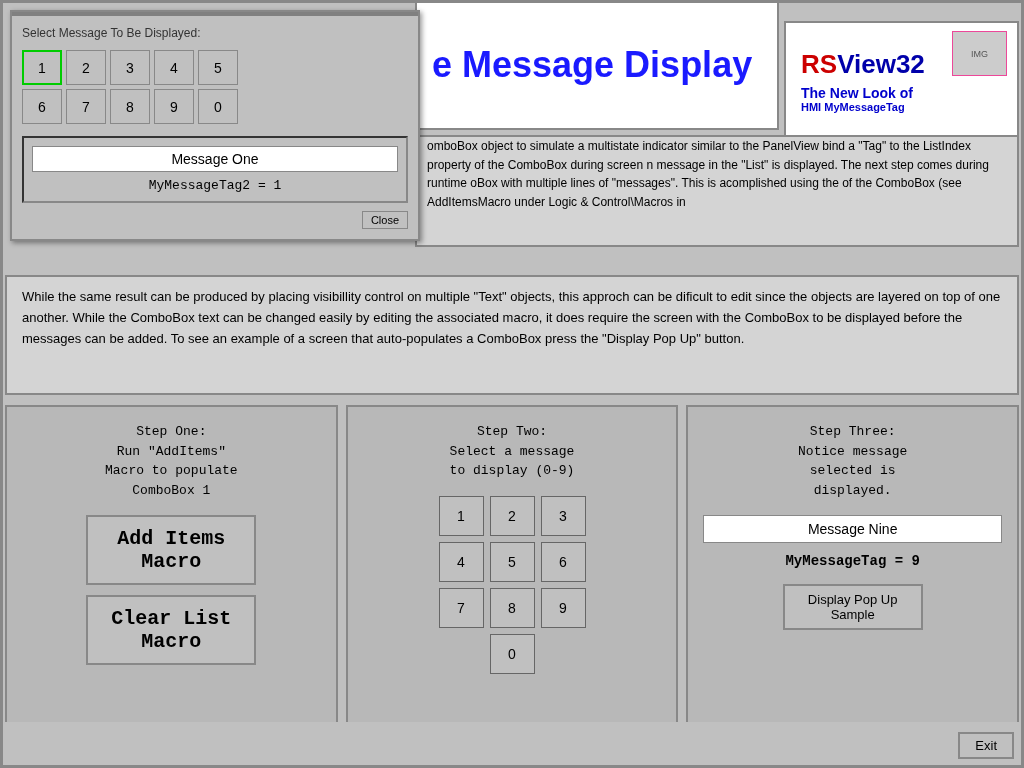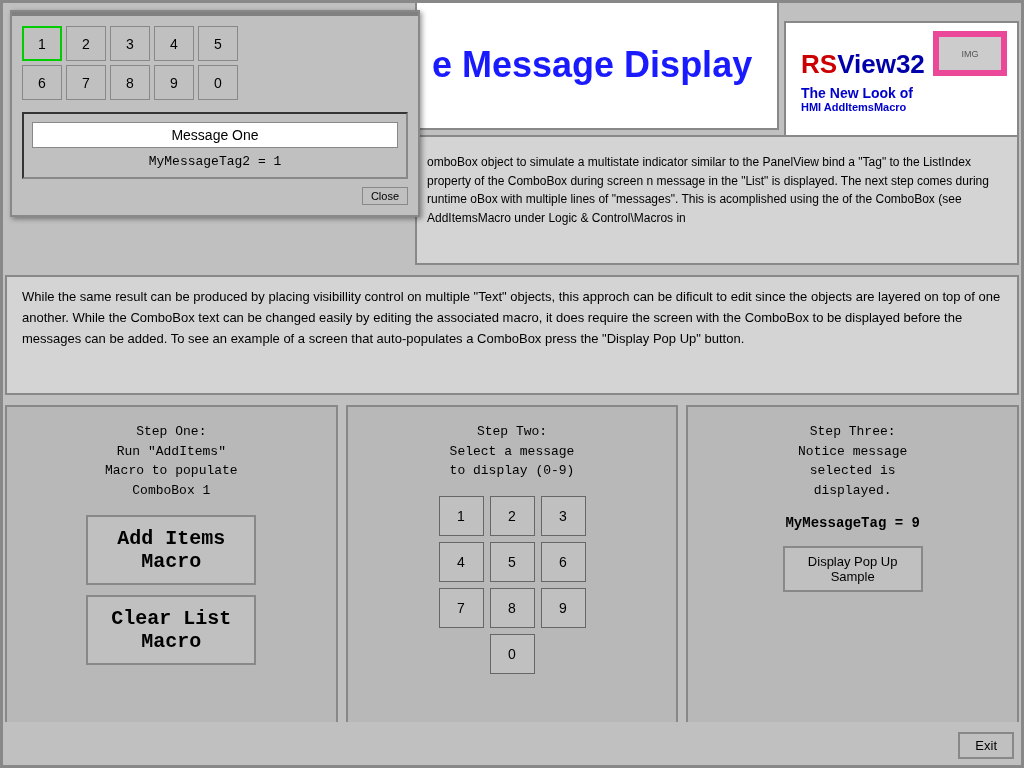--- a/index.html
+++ b/index.html
@@ -246,20 +246,21 @@
   </style>
 </head>
 <body>
 
 <div class="main-container">
 
   <div class="popup-window">
     <div class="popup-titlebar">
     </div>
     <div class="popup-content">
+      <div class="popup-title-text">Select Message To Be Displayed:</div>
       <div class="num-grid">
         <div class="num-btn selected">1</div>
         <div class="num-btn">2</div>
         <div class="num-btn">3</div>
         <div class="num-btn">4</div>
         <div class="num-btn">5</div>
         <div class="num-btn">6</div>
         <div class="num-btn">7</div>
         <div class="num-btn">8</div>
         <div class="num-btn">9</div>
@@ -274,26 +275,26 @@
   </div>
 
   <div style="position:absolute; top:0; left:415px; right:245px; height:130px; background:white; border:2px solid #888; display:flex; align-items:center; padding-left:15px;">
     <div class="header-title">e Message Display</div>
   </div>
 
   <div style="position:absolute; top:21px; right:5px; width:235px; height:120px; background:white; border:2px solid #888; display:flex; flex-direction:column; justify-content:center; padding:10px 15px;">
     <div style="font-size:26px; font-weight:bold; color:#cc0000; font-family:Arial;">
       <span style="color:#cc0000;">RS</span><span style="color:#0000aa;">View32</span>
     </div>
-    <div style="width:74px; height:45px; background:#ccc; border:6px solid #ec4899; position:absolute; right:10px; top:8px; display:flex; align-items:center; justify-content:center; font-size:9px; color:#555;">IMG</div>
+    <div style="width:55px; height:45px; background:#ccc; border:1px solid #ec4899; position:absolute; right:10px; top:8px; display:flex; align-items:center; justify-content:center; font-size:9px; color:#555;">IMG</div>
     <div style="font-size:14px; color:#0000cc; font-weight:bold; margin-top:5px;">The New Look of</div>
-    <div style="font-size:11px; color:#0000cc; font-weight:bold;">HMI AddItemsMacro</div>
-  </div>
-
-  <div style="position:absolute; top:135px; left:415px; right:5px; background:#d4d4d4; border:2px solid #888; padding:16px 10px; font-size:12px; line-height:1.55; height:130px; overflow:hidden;">
+    <div style="font-size:11px; color:#0000cc; font-weight:bold;">HMI MyMessageTag</div>
+  </div>
+
+  <div style="position:absolute; top:135px; left:415px; right:5px; background:#d4d4d4; border:2px solid #888; padding:0 10px; font-size:12px; line-height:1.55; height:112px; overflow:hidden;">
     <span>omboBox object to simulate a multistate indicator similar to the PanelView bind a "Tag" to the ListIndex property of the ComboBox during screen n message in the "List" is displayed. The next step comes during runtime oBox with multiple lines of "messages". This is acomplished using the of the ComboBox (see AddItemsMacro under Logic &amp; Control\Macros in</span>
   </div>
 
   <div style="position:absolute; top:275px; left:5px; right:5px; background:#d4d4d4; border:2px solid #888; padding:10px 15px; font-size:13px; line-height:1.6; height:120px;">
     <span>While the same result can be produced by placing visibillity control on multiple "Text" objects, this approch can be dificult to edit since the objects are layered on top of one another. While the ComboBox text can be changed easily by editing the associated macro, it does require the screen with the ComboBox to be displayed before the messages can be added. To see an example of a screen that auto-populates a ComboBox press the "Display Pop Up" button.</span>
   </div>
 
   <div class="steps-container">
 
     <div class="step-panel">
@@ -325,20 +326,21 @@
       </div>
       <div class="step2-grid-row-single">
         <div class="step2-num-btn">0</div>
       </div>
     </div>
 
     <div class="step-panel">
       <div class="step-title">
         Step Three:<br>Notice message<br>selected is<br>displayed.
       </div>
+      <div class="step3-message-box">Message Nine</div>
       <div class="step3-tag">MyMessageTag =  9</div>
       <button class="display-popup-btn">
         Display Pop Up<br>Sample
       </button>
     </div>
 
   </div>
 
   <div class="bottom-bar">
     <button class="exit-btn">Exit</button>

